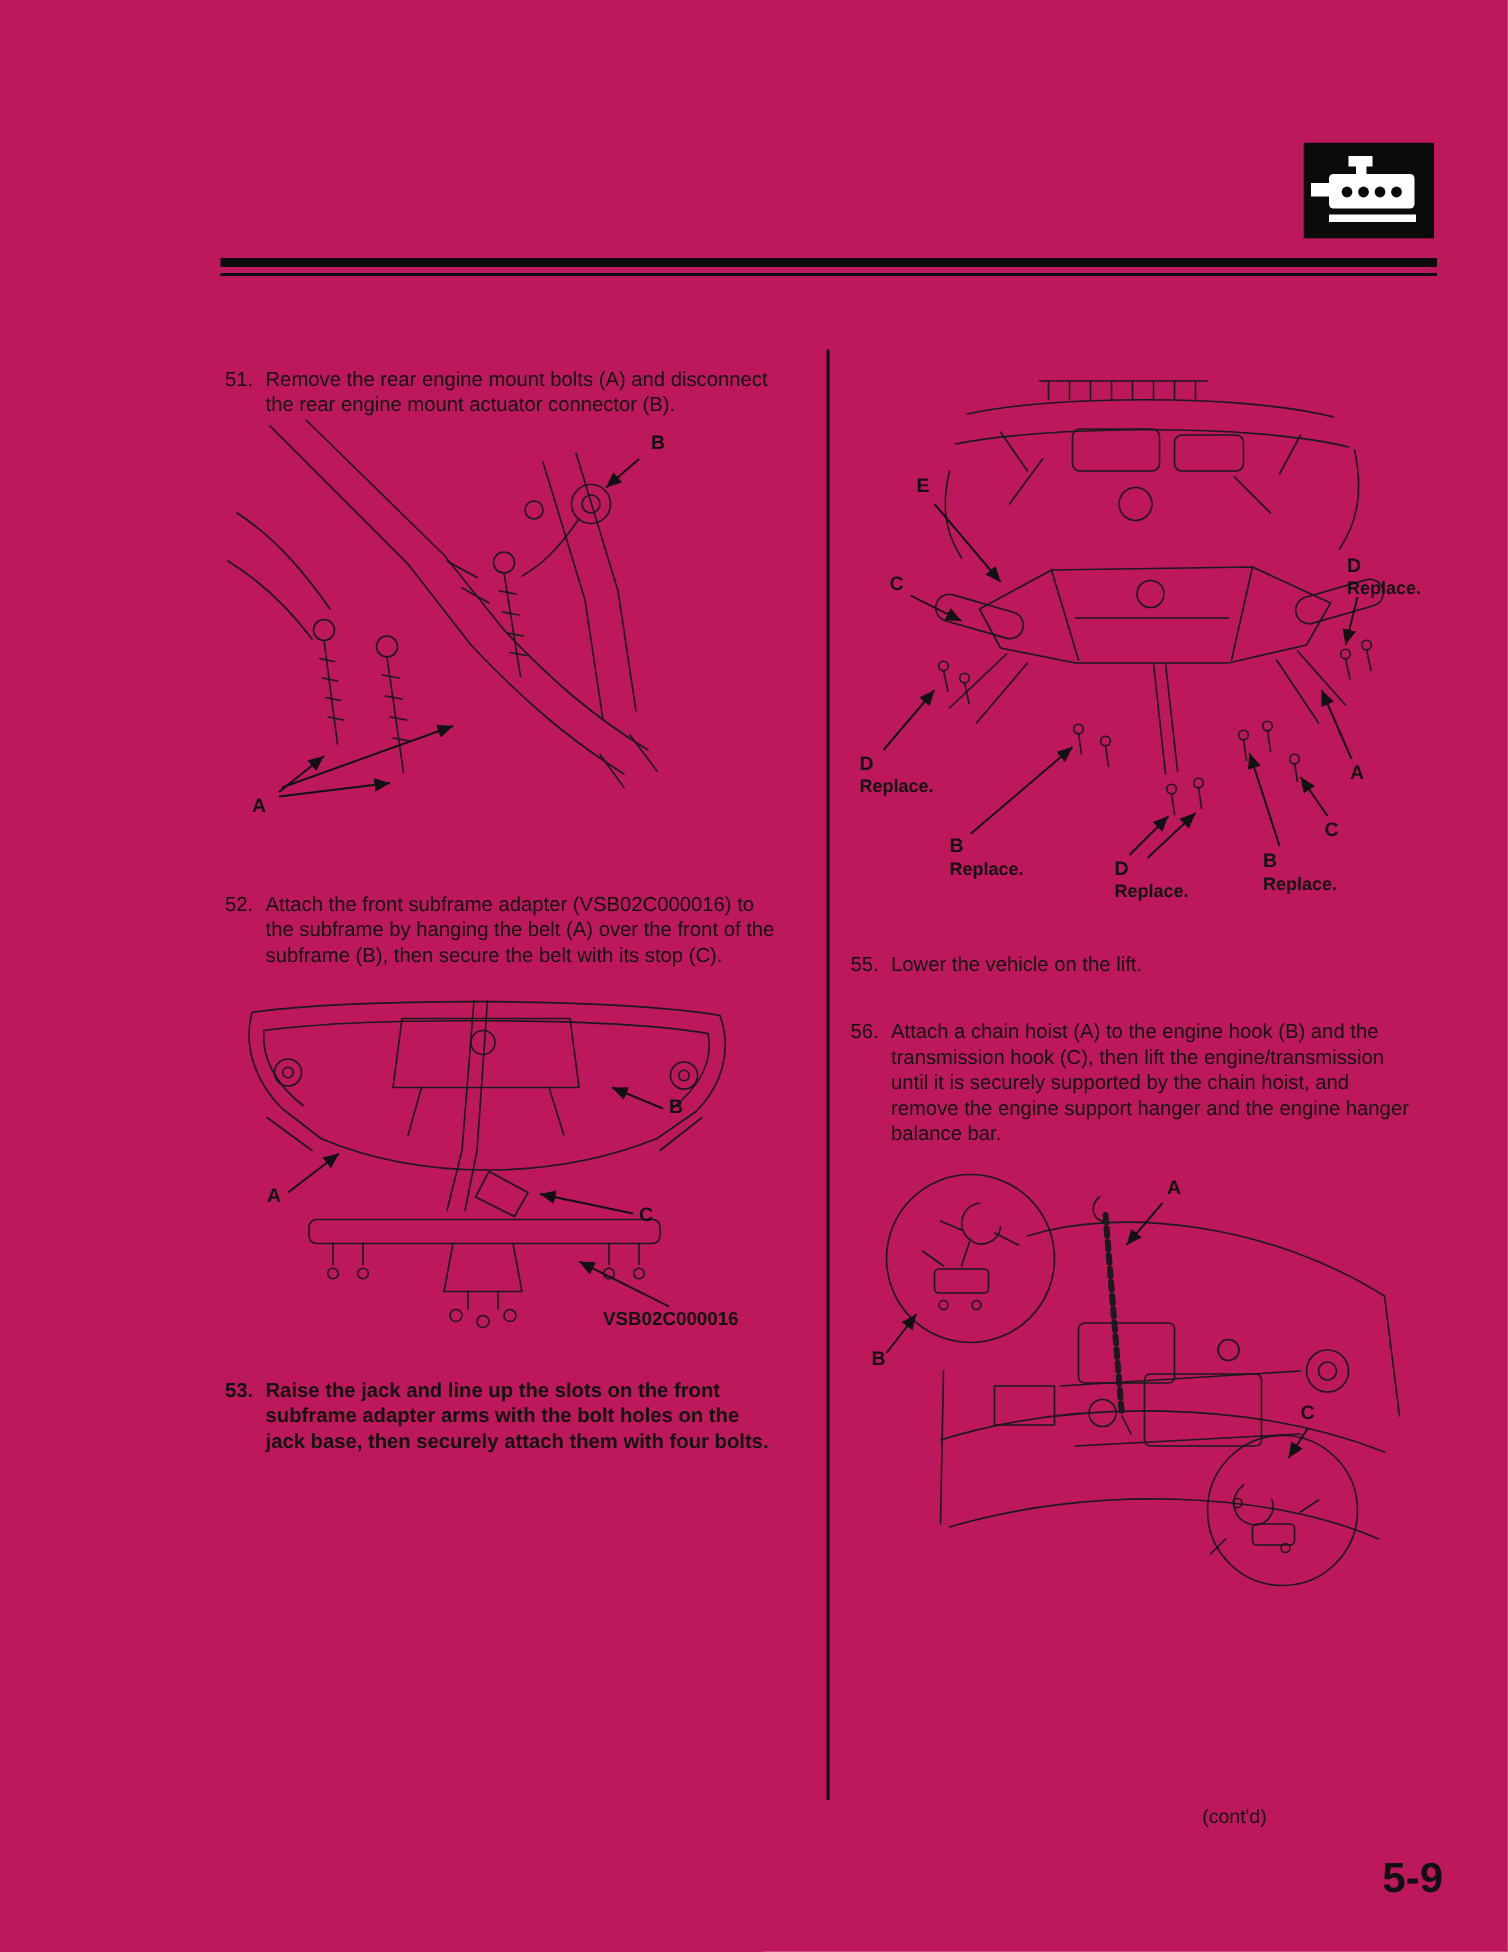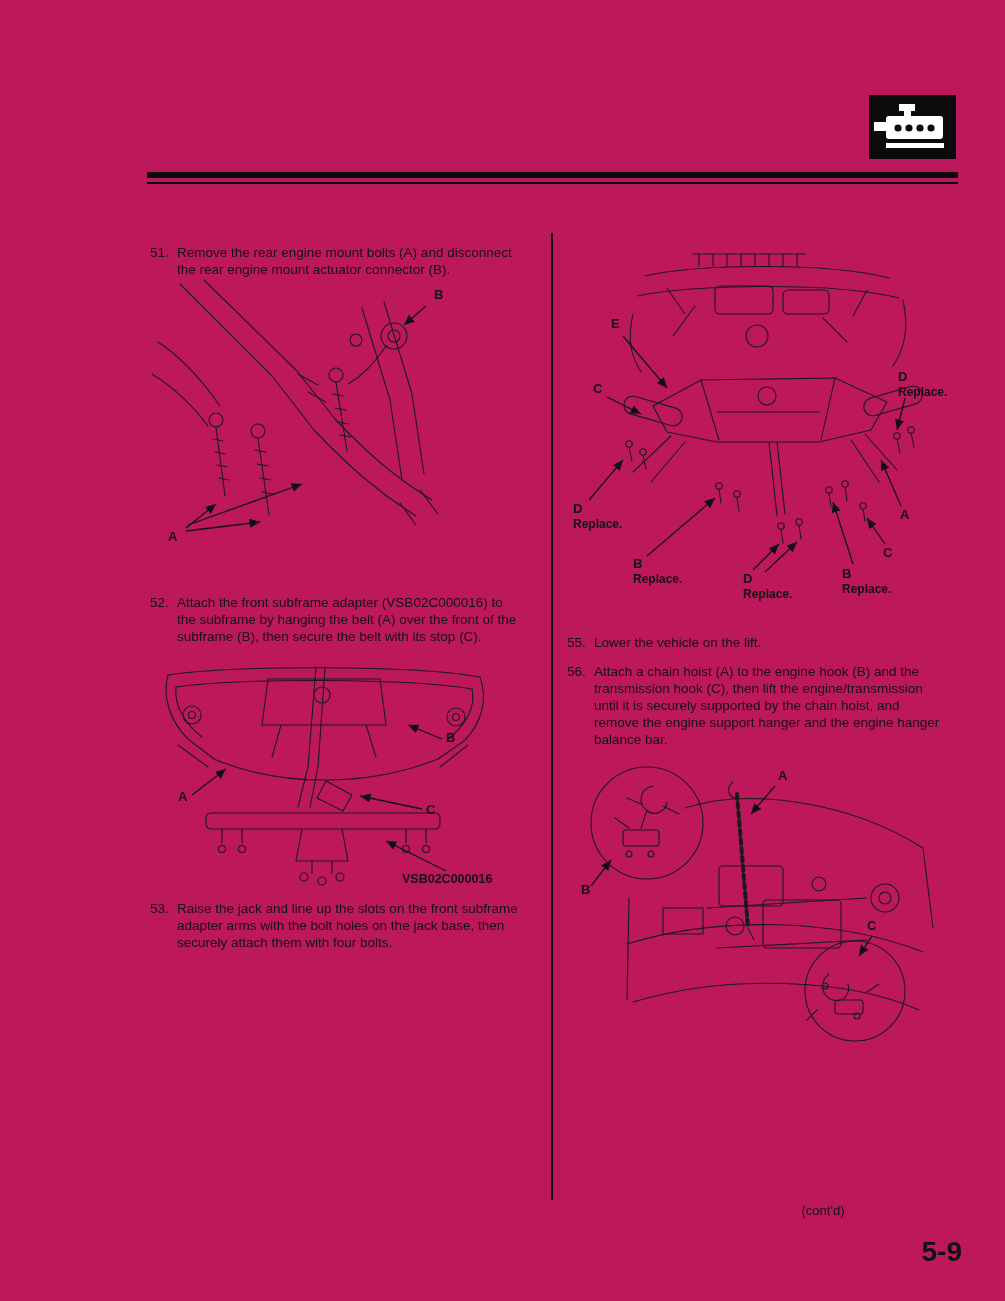--- a/index.html
+++ b/index.html
@@ -19,23 +19,23 @@
   .rule-thick { position: absolute; left: 147px; top: 172px; width: 811px; height: 6px; background: #0b0b0b; }
   .rule-thin  { position: absolute; left: 147px; top: 182px; width: 811px; height: 2px; background: #0b0b0b; }
   .divider { position: absolute; left: 551px; top: 233px; width: 2px; height: 967px; background: #0b0b0b; }
   .col { position: absolute; }
   .col-left  { left: 150px; top: 244px; width: 372px; }
   .col-right { left: 567px; top: 244px; width: 380px; }
   .step { display: flex; font-size: 13.5px; line-height: 17px; }
   .step-num { flex: 0 0 27px; }
   .step-text { flex: 1; }
   .mt20 { margin-top: 36px; }
-  .mt18 { margin-top: 10px; }
+  .mt18 { margin-top: 28px; font-weight: bold; }
   .mt30 { margin-top: 30px; }
-  .mt12 { margin-top: 12px; }
+  .mt12 { margin-top: 28px; }
   figure.fig { margin: 0; }
   .fig-51 { margin: 12px 0 0 12px; }
   .fig-52 { margin: 12px 0 0 12px; }
   .fig-54 { margin: 18px 0 0 0; }
   .fig-56 { margin: 22px 0 0 8px; }
   svg { display: block; }
   svg .lbl { font-family: "Liberation Sans", sans-serif; font-size: 13px; font-weight: bold; fill: #111; }
   svg .sm  { font-size: 12px; }
   svg .code { font-size: 12.5px; }
   .contd { position: absolute; left: 700px; top: 1203px; width: 246px; text-align: center; font-size: 13px; }

